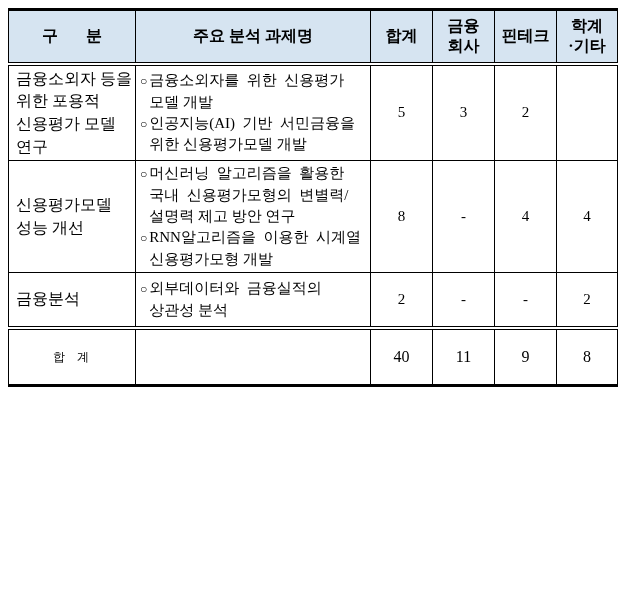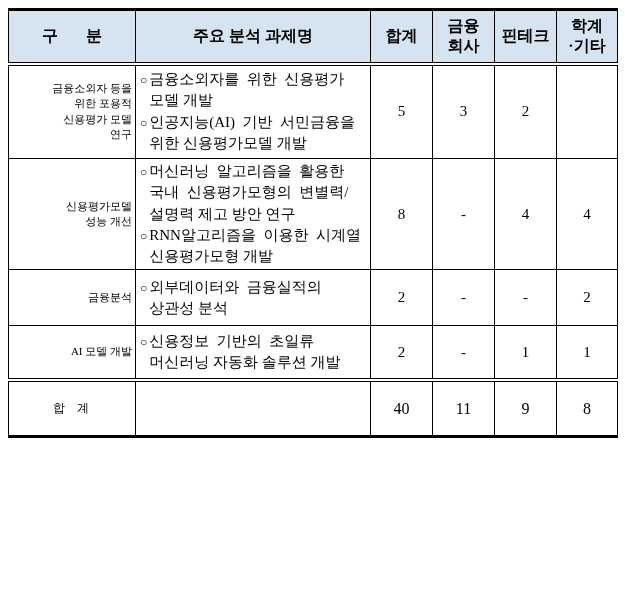--- a/index.html
+++ b/index.html
@@ -31,22 +31,22 @@
     font-weight: bold;
     font-size: 16px;
     text-align: center;
     vertical-align: middle;
     line-height: 1.25;
     white-space: pre-wrap;
     padding: 2px 1px;
     border-bottom: 4px double #000;
   }
   td.cat {
-    font-size: 11px;
-    text-align: right;
+    font-size: 16px;
+    text-align: left;
     vertical-align: middle;
     padding: 2px 3px 2px 7px;
     white-space: pre-wrap;
     line-height: 1.42;
   }
   td.tasks {
     font-size: 15px;
     vertical-align: middle;
     padding: 2px 1px 2px 4px;
   }
@@ -148,34 +148,20 @@
             <span class="bullet">○</span>
             <span class="txt">외부데이터와  금융실적의
 상관성 분석</span>
           </div>
       </td>
       <td class="num">2</td>
       <td class="num">-</td>
       <td class="num">-</td>
       <td class="num">2</td>
     </tr>
-    <tr style="height:54px">
-      <td class="cat">AI 모델 개발</td>
-      <td class="tasks">
-        <div class="task">
-            <span class="bullet">○</span>
-            <span class="txt">신용정보  기반의  초일류
-머신러닝 자동화 솔루션 개발</span>
-          </div>
-      </td>
-      <td class="num">2</td>
-      <td class="num">-</td>
-      <td class="num">1</td>
-      <td class="num">1</td>
-    </tr>
     <tr class="footer" style="height:57px">
       <td class="cat">합    계</td>
       <td class="tasks"></td>
       <td class="num">40</td>
       <td class="num">11</td>
       <td class="num">9</td>
       <td class="num">8</td>
     </tr>
   </tbody>
 </table>

